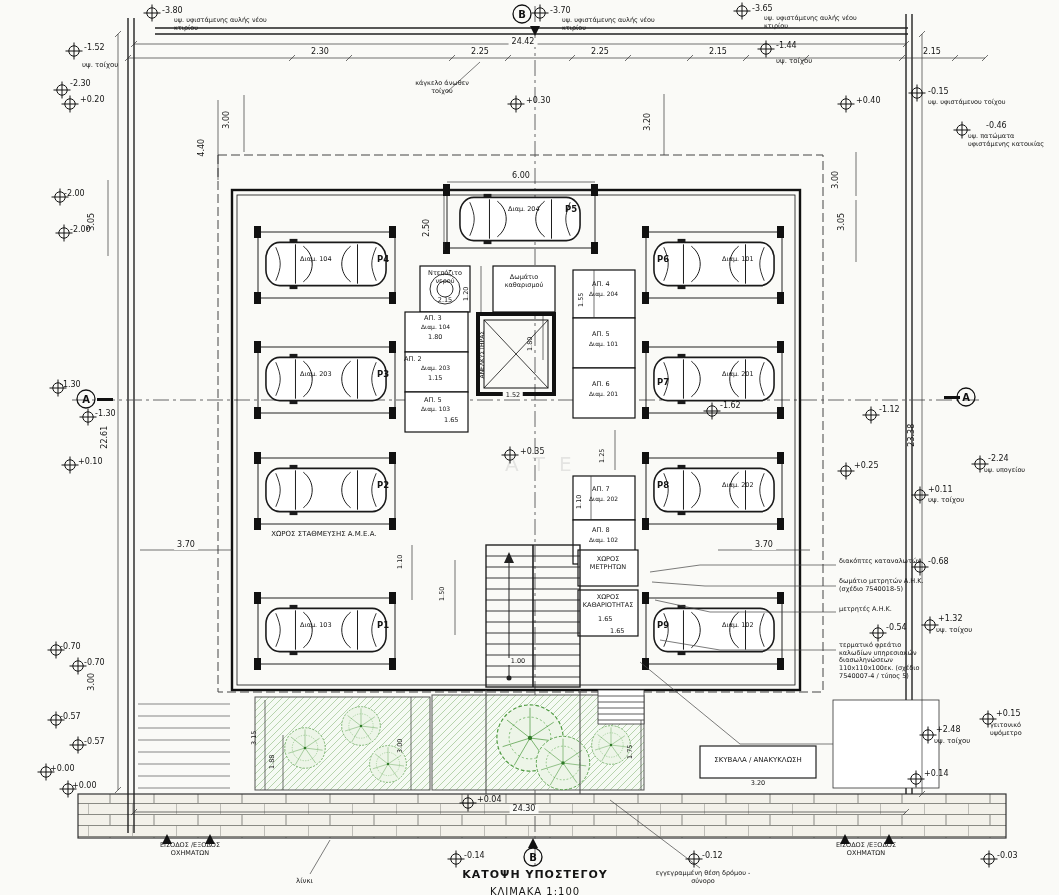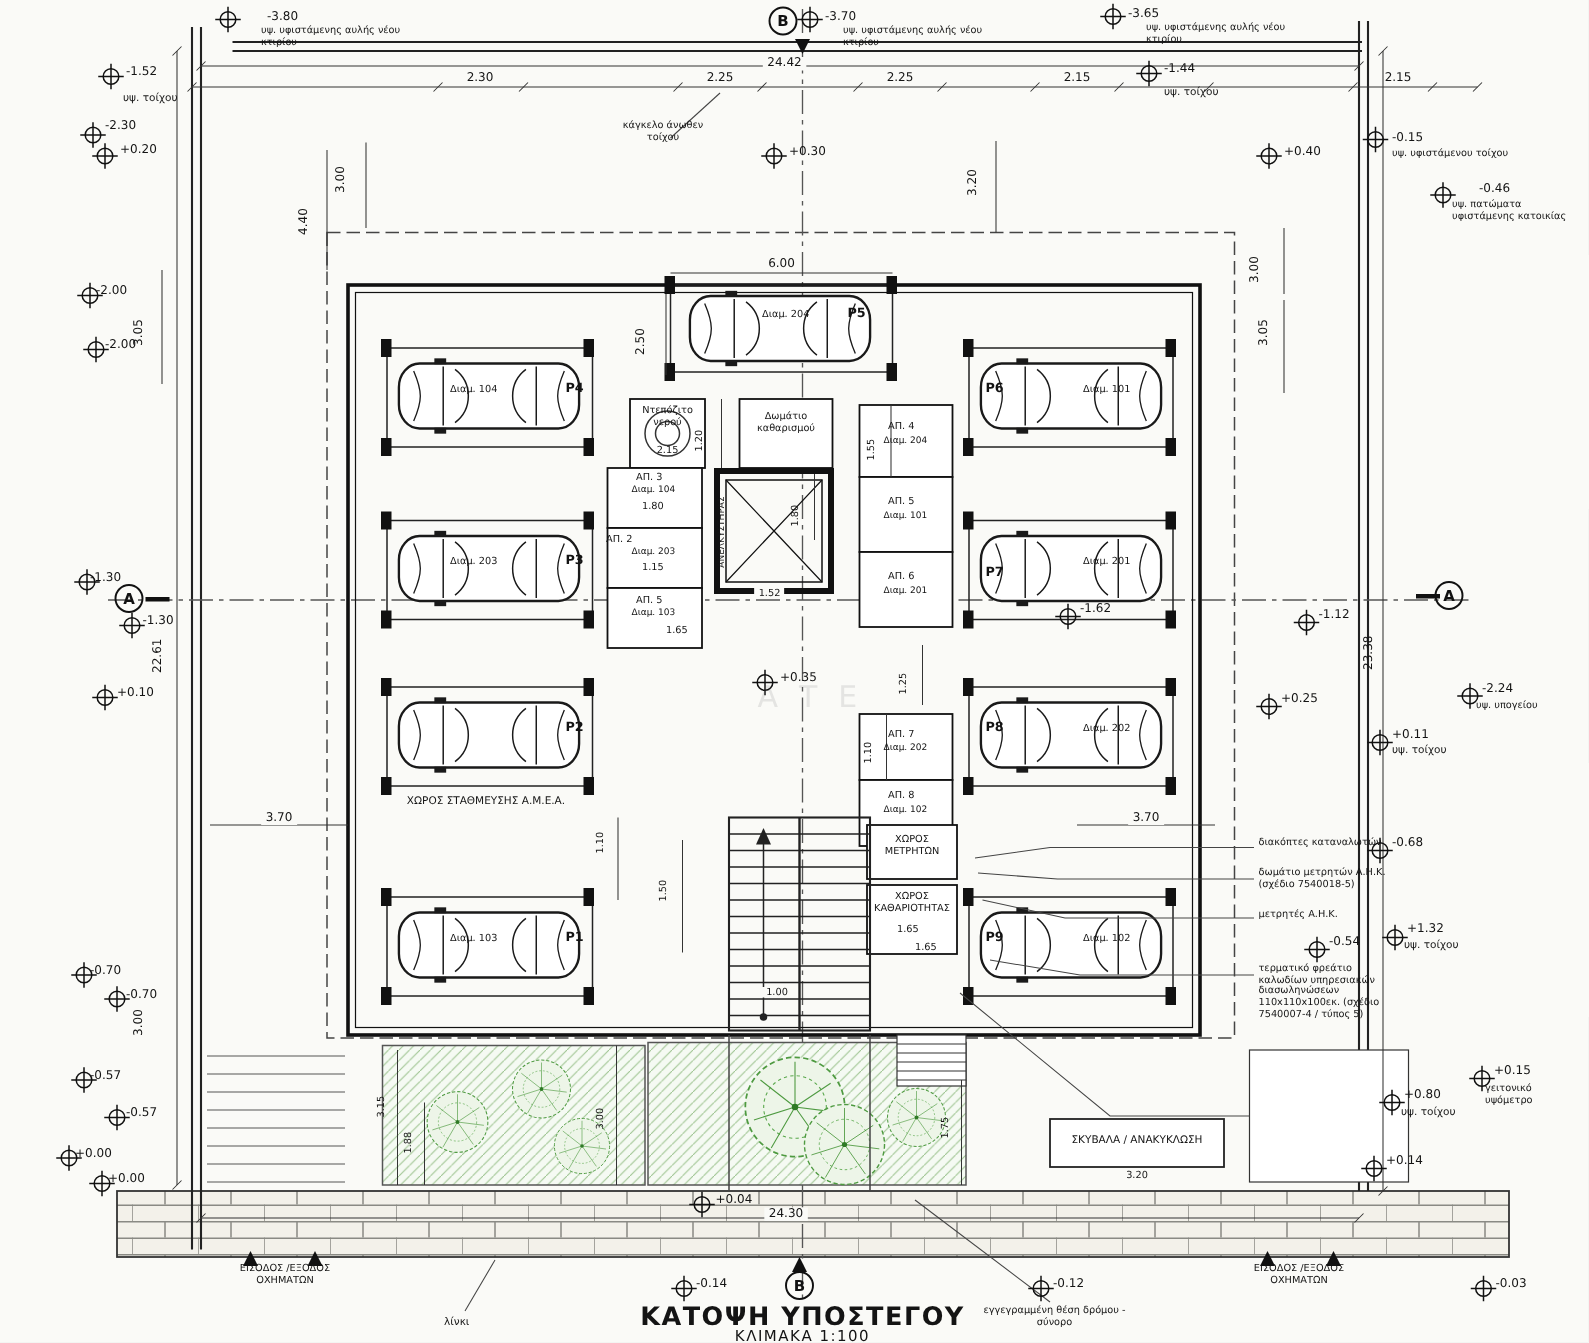--- a/index.html
+++ b/index.html
@@ -10,21 +10,21 @@
   .plan text{font-family:"DejaVu Sans","Liberation Sans",sans-serif}
   .lbl{position:absolute;font-size:8px;line-height:1.08;white-space:nowrap;color:#141414}
   .c{transform:translateX(-50%)}
   .r{transform:rotate(-90deg);transform-origin:0 100%}
   .s6{font-size:6px}.s65{font-size:6.5px}.s7{font-size:7px}
   .pl{font-size:8.5px;font-weight:bold}
   .apt{font-size:6.5px}
   .note{white-space:normal;line-height:1.18;font-size:6.5px}
   .ctr{text-align:center}
   .bgw{background:#fafaf7;padding:0 3px}
-  .title{font-size:17px;font-weight:bold;letter-spacing:1px}
+  .title{font-size:11px;font-weight:bold;letter-spacing:1px}
   .scale{font-size:10px;letter-spacing:1px}
   .wm{position:absolute;font-size:62px;font-weight:bold;color:rgba(110,110,110,.17);letter-spacing:8px}
   .wm2{position:absolute;font-size:20px;color:rgba(110,110,110,.15);letter-spacing:14px}
 </style>
 </head>
 <body>
 
 <div class="sheet">
 
 <svg class="plan" width="1059" height="895" viewBox="0 0 1059 895">
@@ -308,21 +308,21 @@
     <rect x="944" y="396" width="16" height="3" fill="#111" stroke="none"></rect>
   </g>
   <text x="522" y="17.5" text-anchor="middle" font-size="10" font-weight="bold" fill="#111">B</text>
   <text x="533" y="860.5" text-anchor="middle" font-size="10" font-weight="bold" fill="#111">B</text>
   <text x="86" y="402.5" text-anchor="middle" font-size="10" font-weight="bold" fill="#111">A</text>
   <text x="966" y="400.5" text-anchor="middle" font-size="10" font-weight="bold" fill="#111">A</text>
 </svg>
 
 <div class="wm2" style="left:505px;top:452px">ΑΤΕ</div>
 
-<div class="lbl" style="left:178px;top:7px">-3.80</div>
+<div class="lbl" style="left:162px;top:7px">-3.80</div>
 <div class="lbl note" style="left:174px;top:17px;width:112px">υψ. υφιστάμενης αυλής νέου κτιρίου</div>
 <div class="lbl" style="left:550px;top:7px">-3.70</div>
 <div class="lbl note" style="left:562px;top:17px;width:112px">υψ. υφιστάμενης αυλής νέου κτιρίου</div>
 <div class="lbl" style="left:752px;top:5px">-3.65</div>
 <div class="lbl note" style="left:764px;top:15px;width:112px">υψ. υφιστάμενης αυλής νέου κτιρίου</div>
 <div class="lbl c bgw" style="left:523px;top:38px">24.42</div>
 <div class="lbl" style="left:84px;top:44px">-1.52</div>
 <div class="lbl s7" style="left:82px;top:62px">υψ. τοίχου</div>
 <div class="lbl c" style="left:320px;top:48px">2.30</div>
 <div class="lbl c" style="left:480px;top:48px">2.25</div>
@@ -366,21 +366,21 @@
 <div class="lbl" style="left:720px;top:402px">-1.62</div>
 <div class="lbl" style="left:854px;top:462px">+0.25</div>
 <div class="lbl" style="left:988px;top:455px">-2.24</div>
 <div class="lbl note" style="left:984px;top:467px;width:66px">υψ. υπογείου</div>
 <div class="lbl" style="left:928px;top:486px">+0.11</div>
 <div class="lbl s7" style="left:928px;top:497px">υψ. τοίχου</div>
 <div class="lbl" style="left:928px;top:558px">-0.68</div>
 <div class="lbl" style="left:938px;top:615px">+1.32</div>
 <div class="lbl s7" style="left:936px;top:627px">υψ. τοίχου</div>
 <div class="lbl" style="left:886px;top:624px">-0.54</div>
-<div class="lbl" style="left:936px;top:726px">+0.80</div>
+<div class="lbl" style="left:936px;top:726px">+2.48</div>
 <div class="lbl s7" style="left:934px;top:738px">υψ. τοίχου</div>
 <div class="lbl" style="left:996px;top:710px">+0.15</div>
 <div class="lbl note" style="left:990px;top:722px;width:60px">γειτονικό υψόμετρο</div>
 <div class="lbl" style="left:924px;top:770px">+0.14</div>
 
 <div class="lbl apt" style="left:300px;top:256px">Διαμ. 104</div>
 <div class="lbl pl" style="left:377px;top:255px">P4</div>
 <div class="lbl apt" style="left:300px;top:371px">Διαμ. 203</div>
 <div class="lbl pl" style="left:377px;top:370px">P3</div>
 <div class="lbl pl" style="left:377px;top:481px">P2</div>

